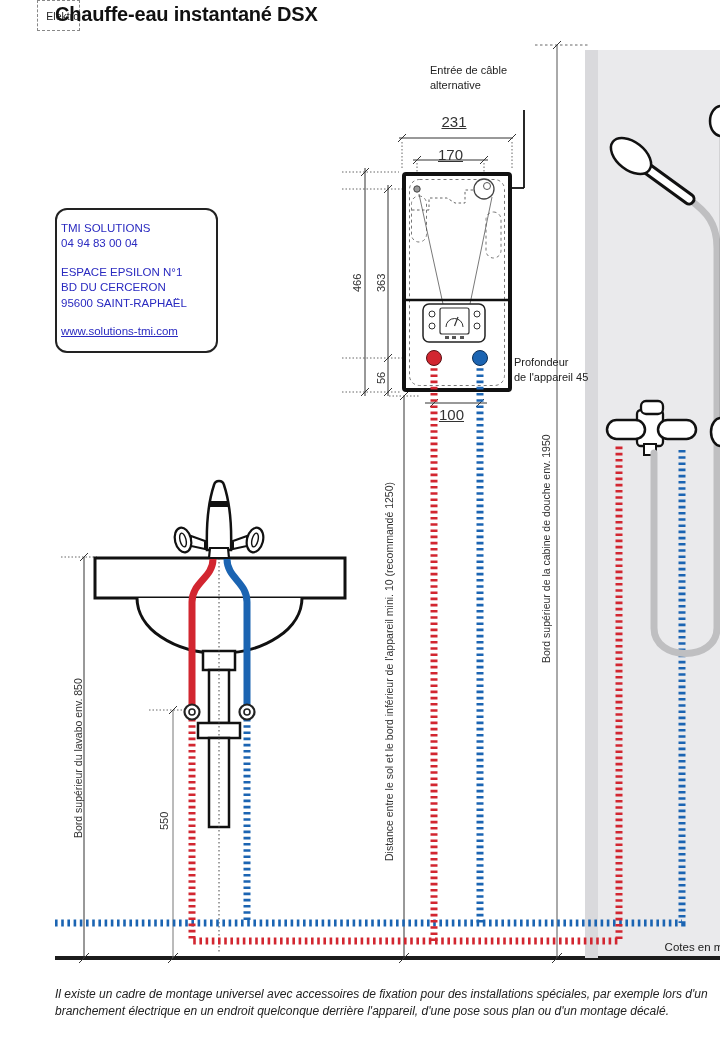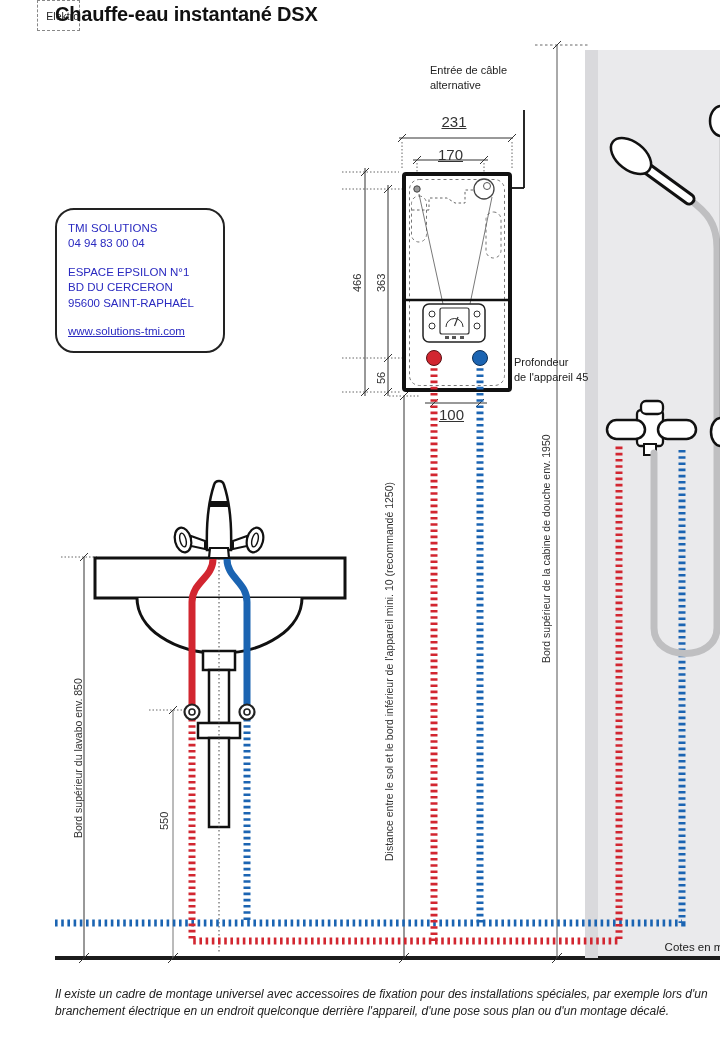--- a/index.html
+++ b/index.html
@@ -2,22 +2,22 @@
 <html><head>
 <meta charset="utf-8">
 <style>
   html,body{margin:0;padding:0;background:#fff;}
   #page{position:relative;width:720px;height:1059px;background:#fff;overflow:hidden;
         font-family:"Liberation Sans",sans-serif;color:#222;margin-left:37px;}
   #diagram-svg{position:absolute;left:0;top:0;z-index:1;}
   .txt{position:absolute;z-index:2;}
   #title{left:18px;top:3px;font-size:20px;font-weight:bold;color:#111;letter-spacing:-0.2px;}
   #intro{left:18px;top:40px;font-size:11.5px;line-height:1.38;color:#333;white-space:pre-line;}
-  #contact-box{left:18px;top:208px;width:144px;border:2px solid #222;border-radius:19px;
-               padding:11px 11px 12px 11px;color:#2a2ac0;font-size:11.5px;line-height:1.34;}
+  #contact-box{left:18px;top:208px;width:144px;border:2px solid #222;border-radius:12px;
+               padding:11px 11px 12px 4px;color:#2a2ac0;font-size:11.5px;line-height:1.34;}
   #contact-box .gap{height:13px;}
   #contact-website{text-decoration:underline;color:#2a2ac0;display:inline-block;}
   .dimh{position:absolute;z-index:2;font-size:15px;color:#333;text-align:center;text-decoration:underline;}
   .rot{position:absolute;z-index:2;transform-origin:0 0;transform:rotate(-90deg);
        white-space:nowrap;font-size:10.5px;color:#333;}
   .rot.num{font-size:11px;}
   #cable-label{left:393px;top:63px;width:96px;text-align:left;font-size:11px;line-height:1.32;
                color:#222;white-space:pre-line;}
   #depth-label{left:477px;top:355px;width:90px;font-size:11px;line-height:1.32;color:#222;white-space:pre-line;}
   #elektro-box{left:400px;top:353px;width:41px;height:29px;border:1px dashed #888;z-index:2;

